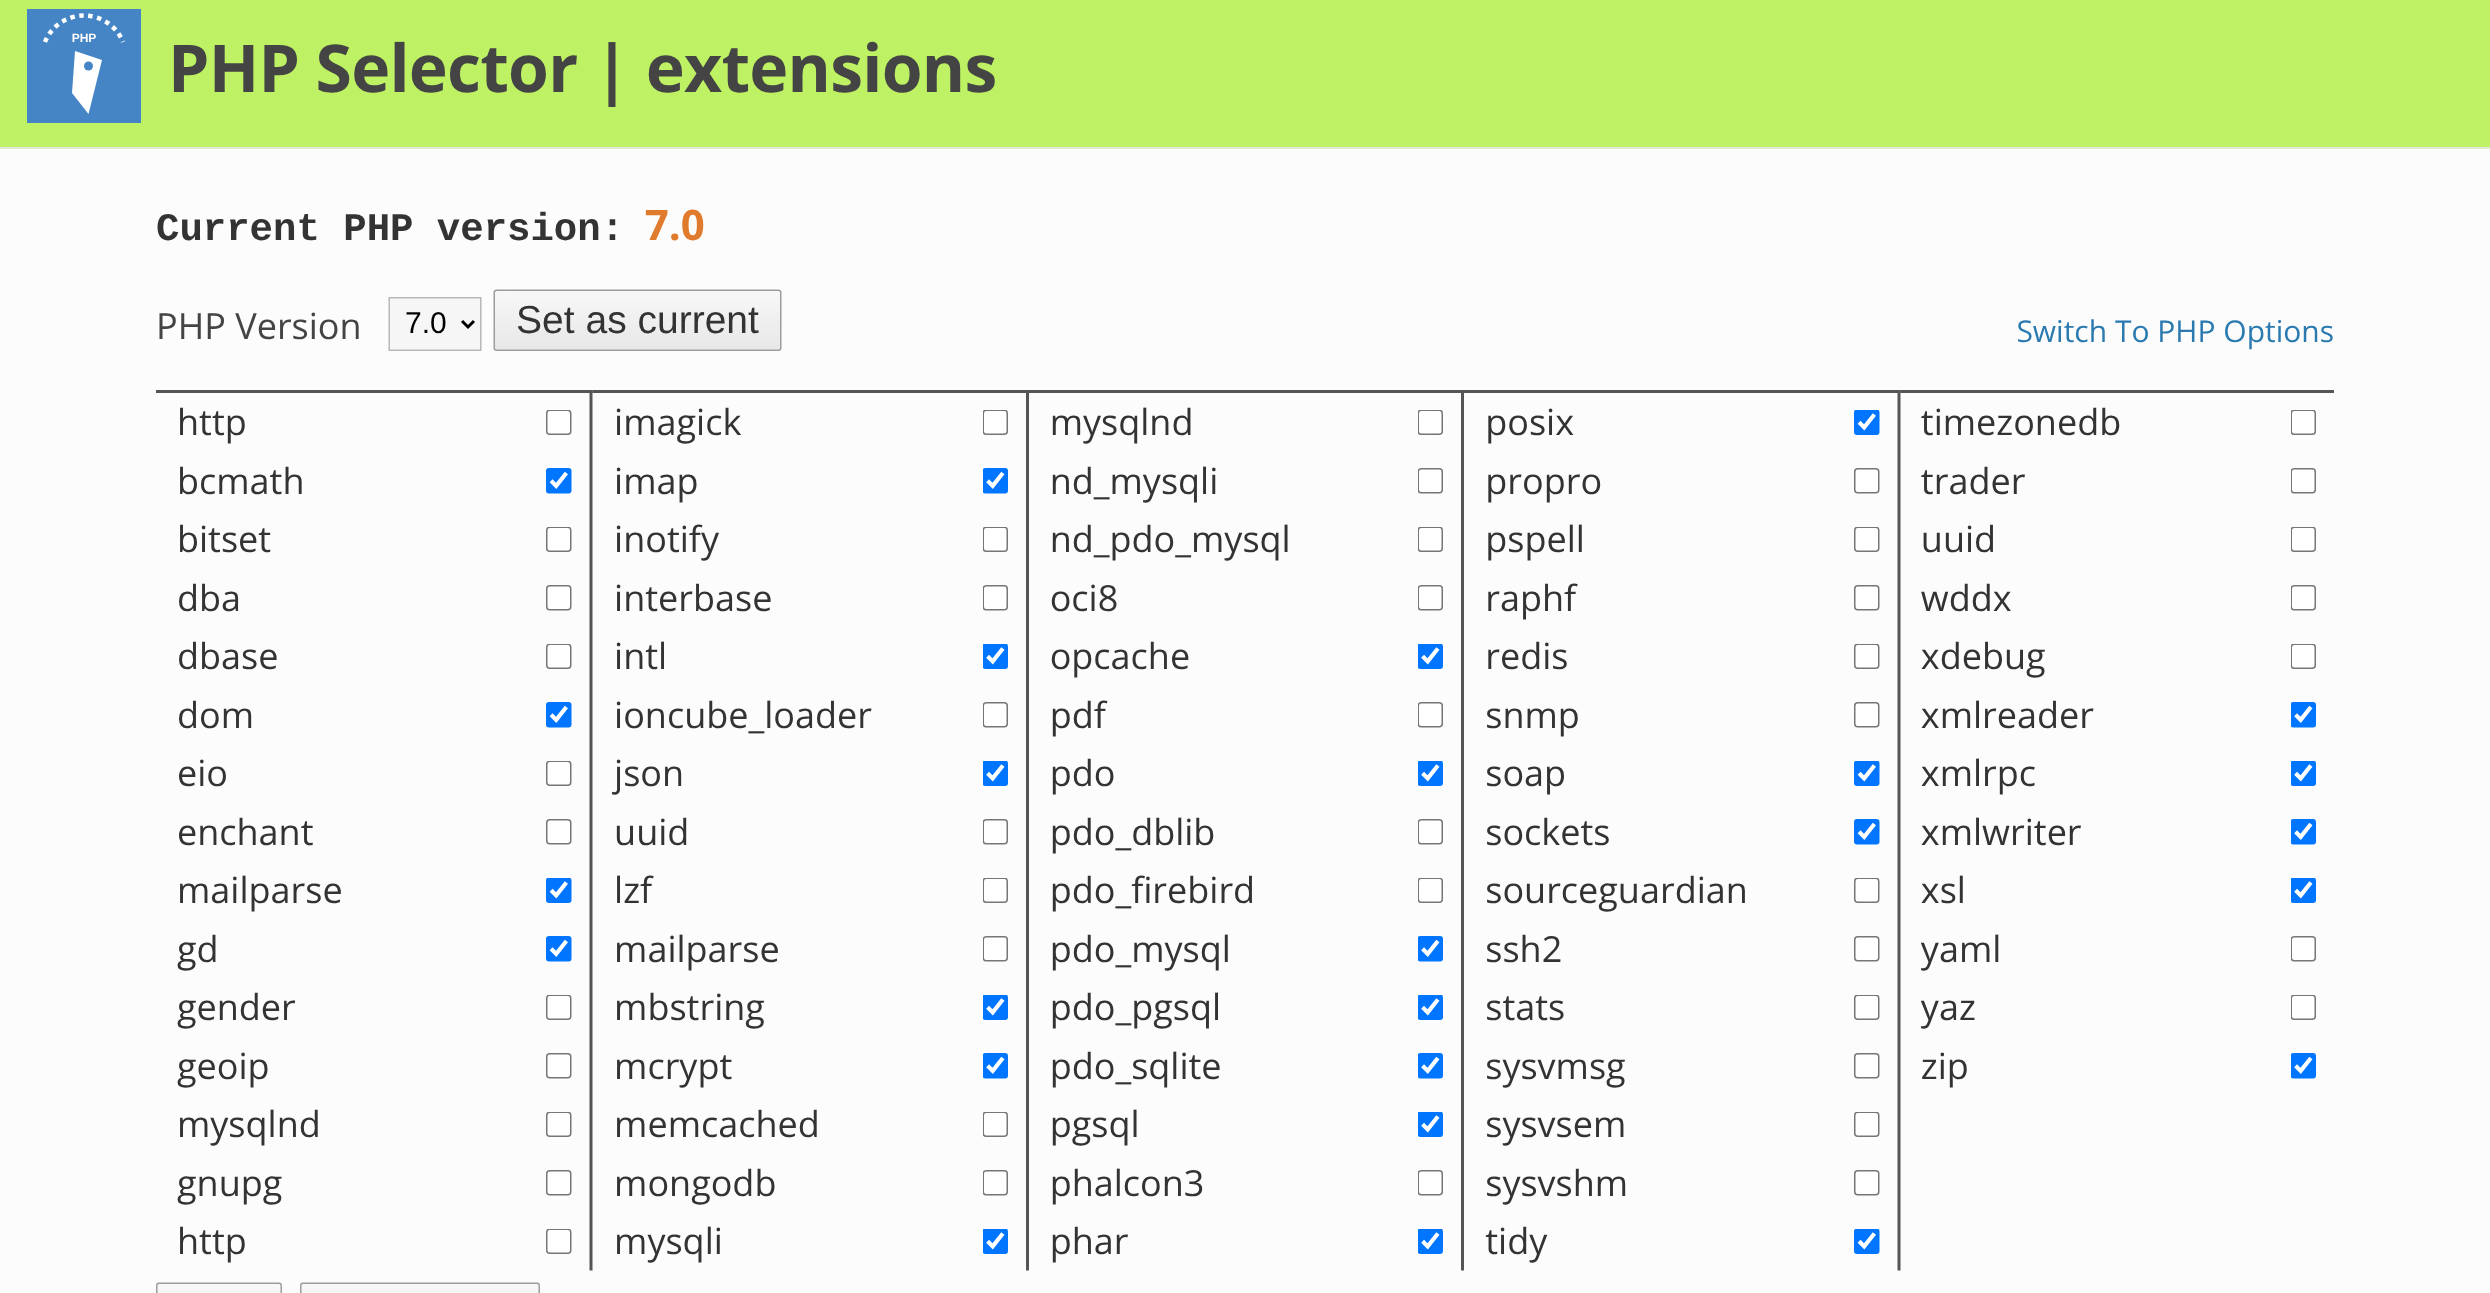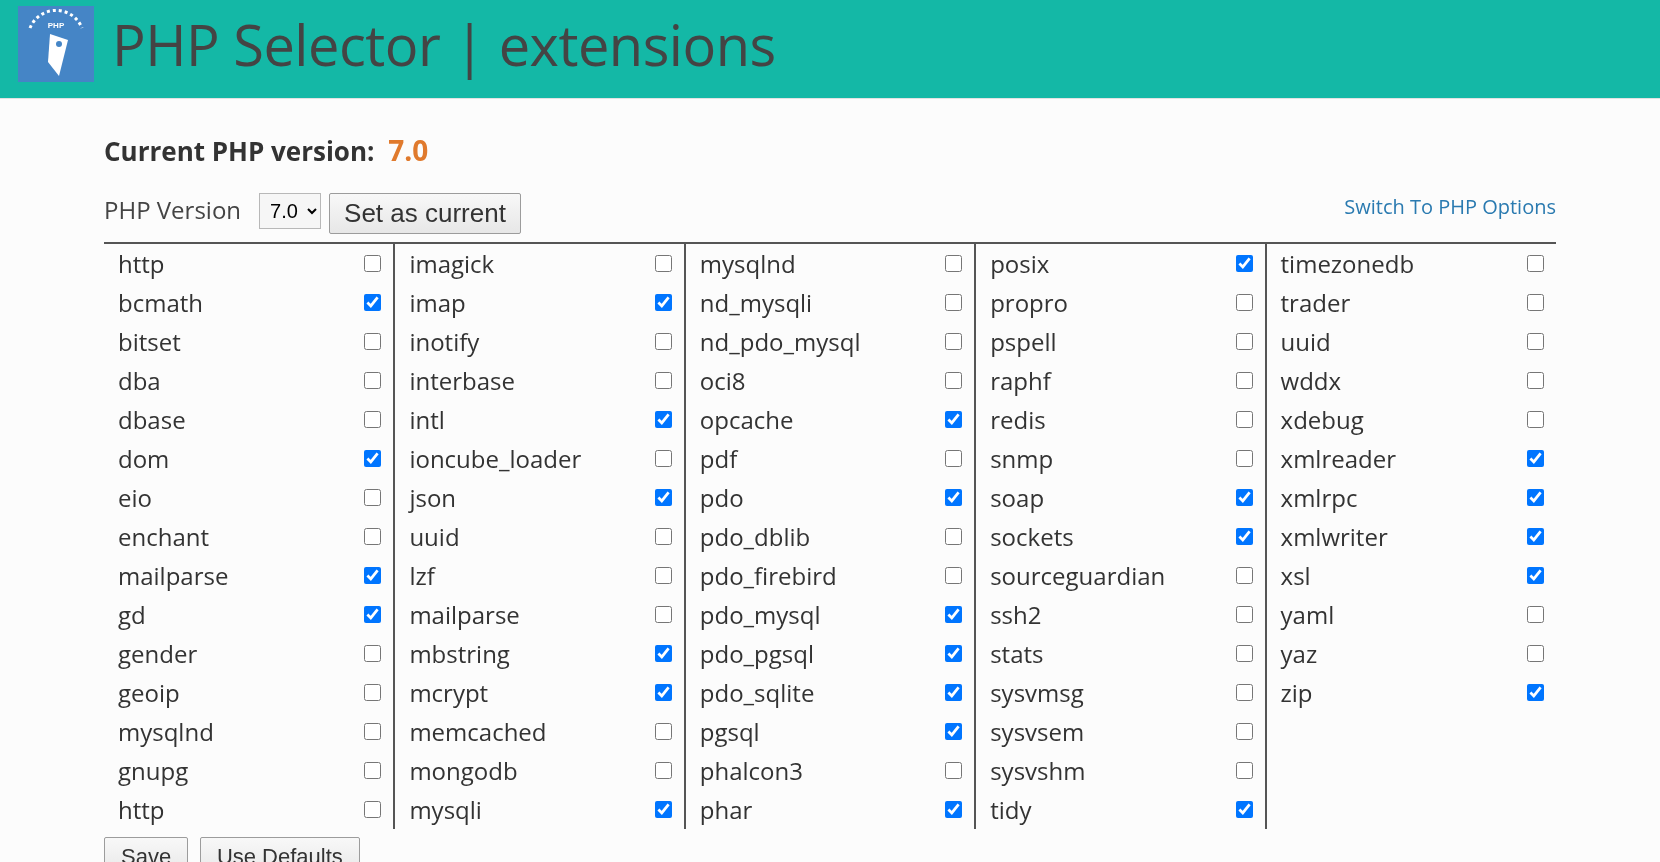--- a/index.html
+++ b/index.html
@@ -7,57 +7,58 @@
       font-family: "Open Sans", "Helvetica Neue", Helvetica, Arial, sans-serif;
       background: #fcfcfc;
       color: #333;
       font-size: 22px;
     }
     .header {
       display: flex;
       align-items: center;
       padding: 6px 18px 16px 18px;
       border-bottom: 1px solid #e2e2e2;
-      background: #14b8a6;
+      background: #bef264;
     }
     .logo {
       width: 76px;
       height: 76px;
       background: #4585c6;
       margin-right: 18px;
       position: relative;
       flex: 0 0 76px;
     }
     .logo svg { display:block; }
     h1.page-title {
-      font-weight: 400;
-      font-size: 56px;
+      font-weight: 700;
+      font-size: 44px;
       color: #444;
       letter-spacing: -0.5px;
     }
     .content {
       padding: 32px 104px 24px 104px;
     }
     .version-row {
       margin-bottom: 24px;
     }
     .version-row .lbl {
       font-weight: 700;
       font-size: 26px;
+      font-family: Liberation Mono, monospace;
     }
     .version-row .val {
       font-weight: 700;
       font-size: 28px;
       color: #e07a2d;
       margin-left: 8px;
     }
     .control-row {
       display: flex;
-      align-items: flex-start;
-      margin-bottom: 8px;
+      align-items: flex-end;
+      margin-bottom: 26px;
     }
     .control-row .phpver-label {
       font-size: 24px;
       color: #444;
       margin-right: 18px;
     }
     select.phpver {
       font-size: 20px;
       padding: 3px 6px;
       border: 1px solid #b8b8b8;

